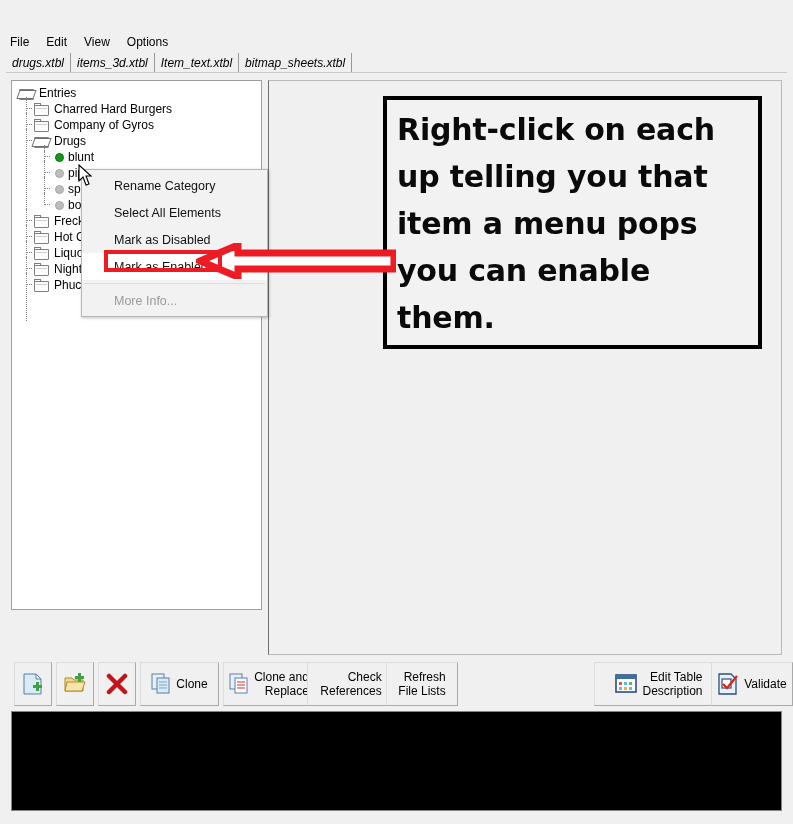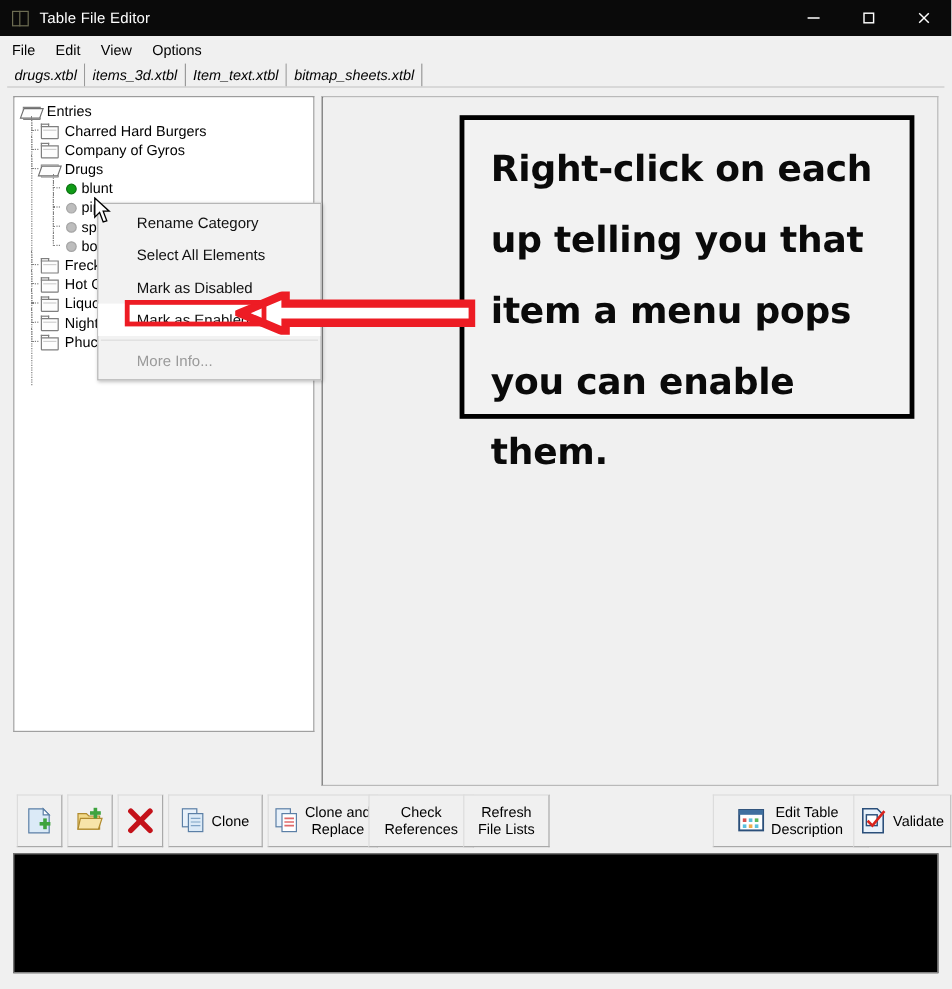--- a/index.html
+++ b/index.html
@@ -251,21 +251,21 @@
   .callout {
     position: absolute;
     left: 383px; top: 96px;
     width: 379px; height: 253px;
     background: #f2f2f2;
     border: 4px solid #000000;
     z-index: 30;
     padding: 6px 0 0 10px;
   }
   .callout p {
-    margin: 12px;
+    margin: 0;
     font-family: "DejaVu Sans", sans-serif;
     font-weight: bold;
     font-size: 30px;
     line-height: 47px;
     color: #0a0a0a;
     letter-spacing: -0.2px;
   }
 
   
   .toolbar {
@@ -281,21 +281,21 @@
     border-left-color: #dcdcdc;
     display: flex; align-items: center; justify-content: center;
     gap: 5px;
     font-size: 12px;
     color: #000;
     white-space: nowrap;
   }
   .tbtn .lines {
     display: flex; flex-direction: column;
     line-height: 14px;
-    text-align: center;
+    text-align: right;
   }
   .tbtn.icononly { width: 38px; }
 
   
   .console {
     position: absolute; left: 11px; top: 711px;
     width: 771px; height: 100px;
     background: #000000;
     border: 1px solid #848484;
   }
@@ -303,42 +303,20 @@
     position: absolute; left: 0; top: 812px;
     width: 793px; height: 12px;
     background: #f0f0f0;
   }
 </style>
 </head>
 <body>
 
 <div id="app">
 
-  <div class="titlebar">
-    <div class="title-icon"></div>
-    <div class="title-text">Table File Editor</div>
-    <div class="win-buttons">
-      <div class="win-btn">
-        <svg width="12" height="12" viewBox="0 0 12 12">
-            <line x1="1" y1="6" x2="11" y2="6" stroke="#fff" stroke-width="1.2"></line>
-          </svg>
-      </div>
-      <div class="win-btn">
-        <svg width="12" height="12" viewBox="0 0 12 12">
-            <rect x="2" y="2" width="8" height="8" fill="none" stroke="#fff" stroke-width="1.2"></rect>
-          </svg>
-      </div>
-      <div class="win-btn">
-        <svg width="12" height="12" viewBox="0 0 12 12">
-            <line x1="2" y1="2" x2="10" y2="10" stroke="#fff" stroke-width="1.2"></line>
-            <line x1="10" y1="2" x2="2" y2="10" stroke="#fff" stroke-width="1.2"></line>
-          </svg>
-      </div>
-    </div>
-  </div>
 
   <div class="menubar">
     <div class="menubar-item">File</div>
     <div class="menubar-item">Edit</div>
     <div class="menubar-item">View</div>
     <div class="menubar-item">Options</div>
   </div>
 
   <div class="tabstrip">
     <div class="tabs-row">

